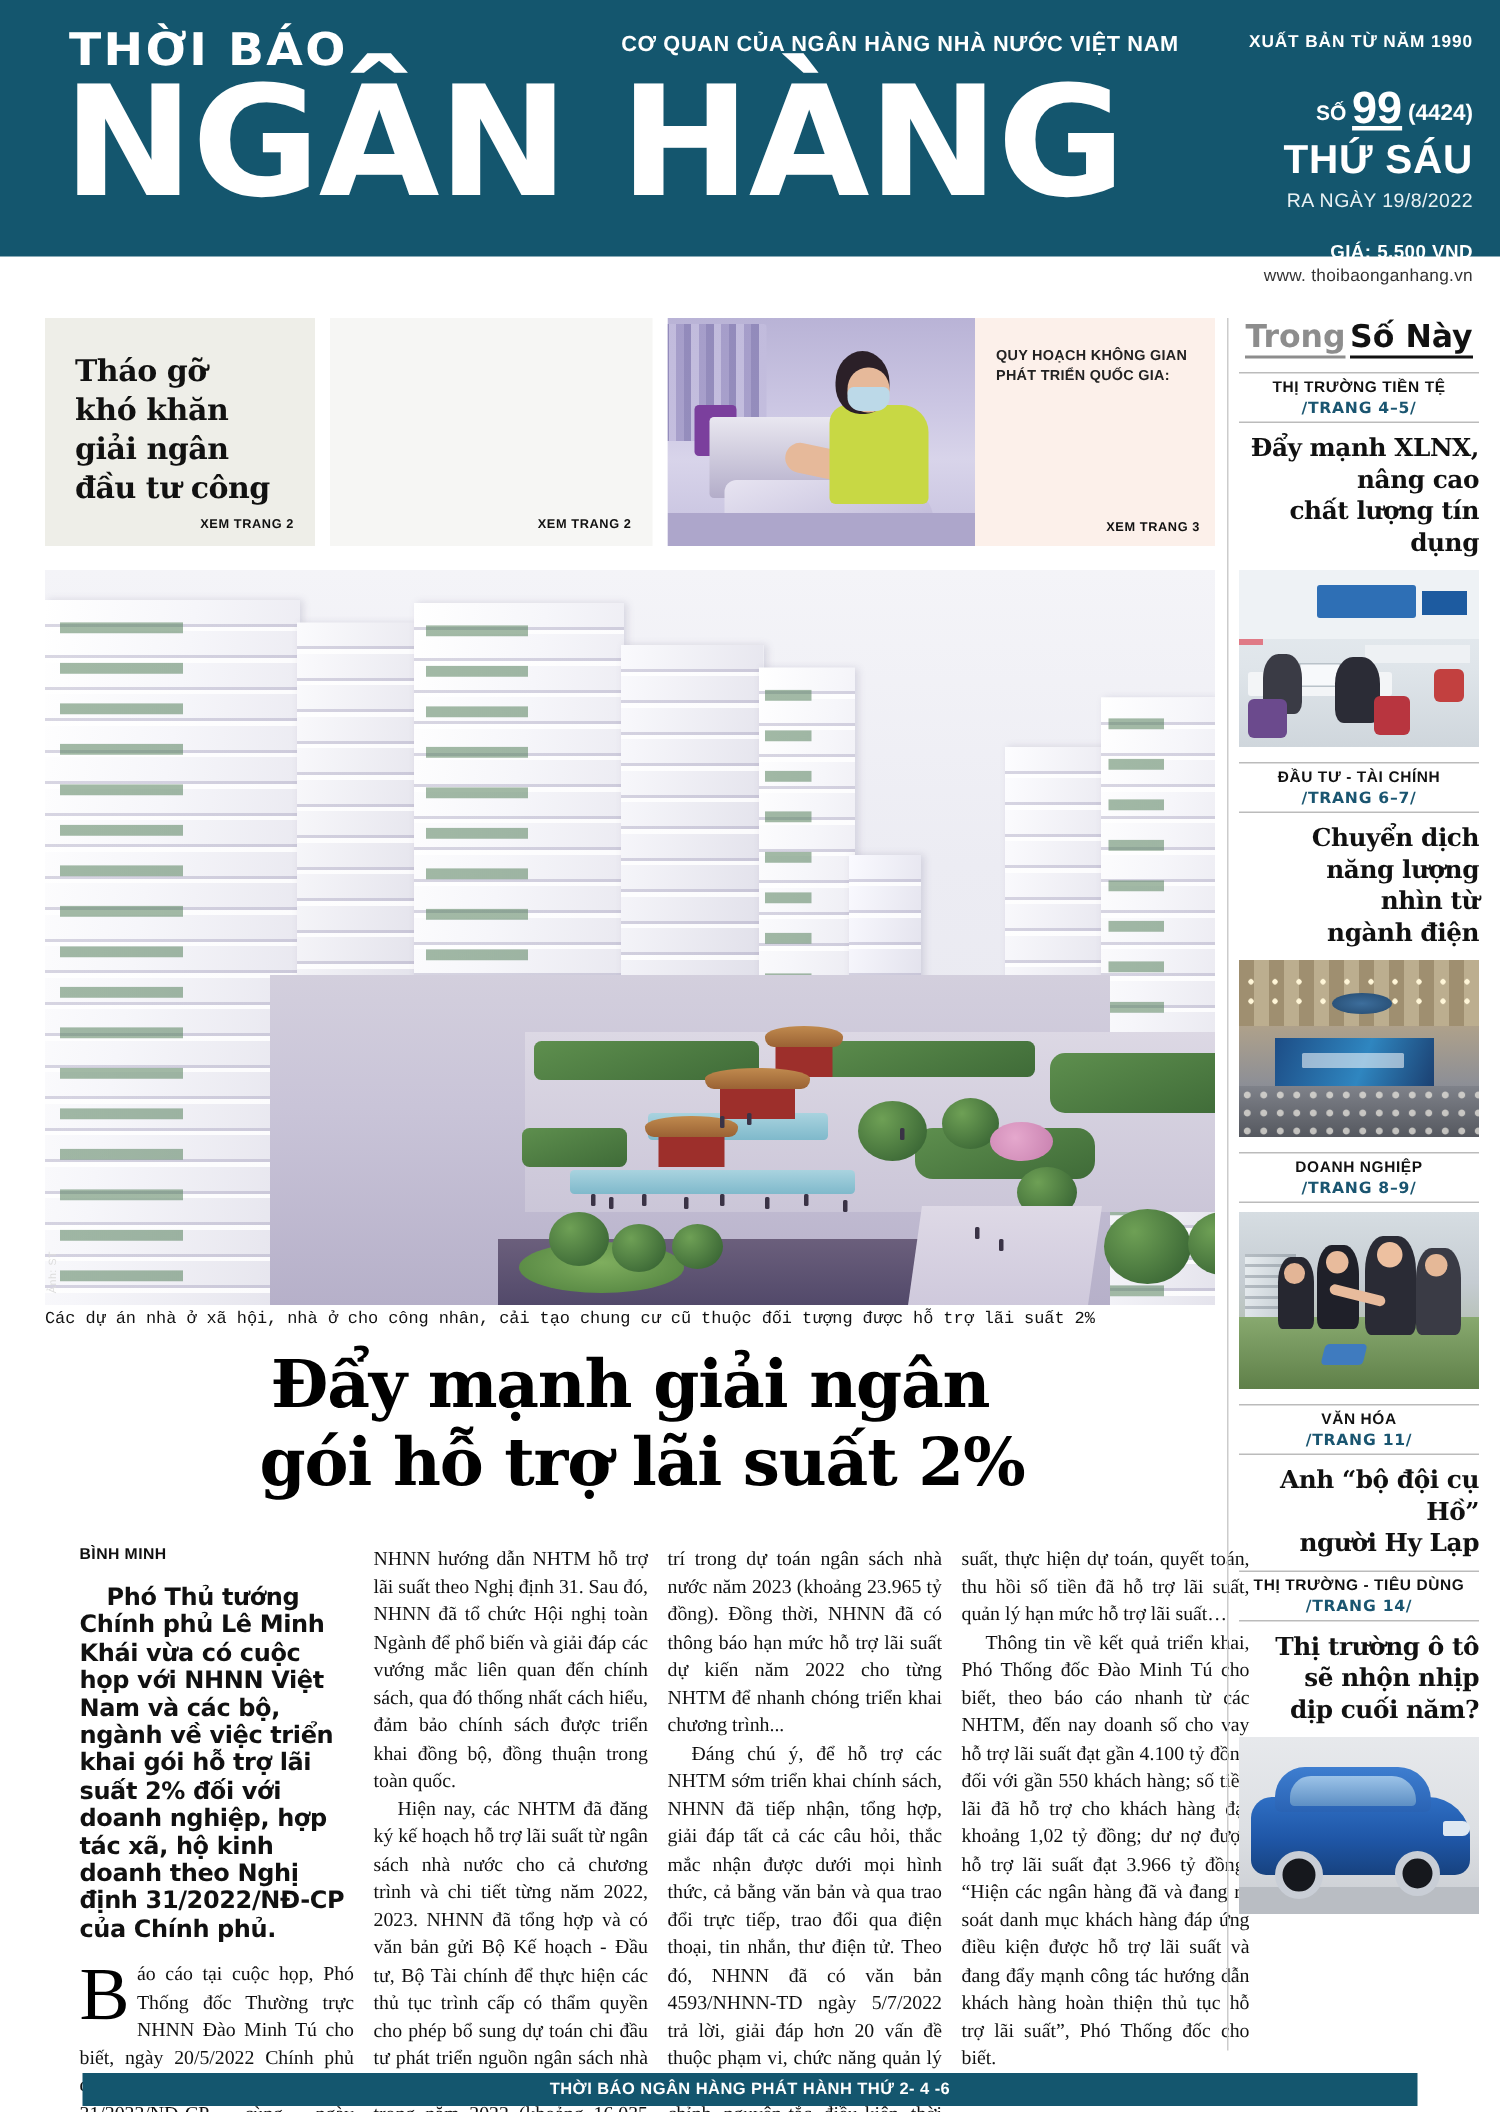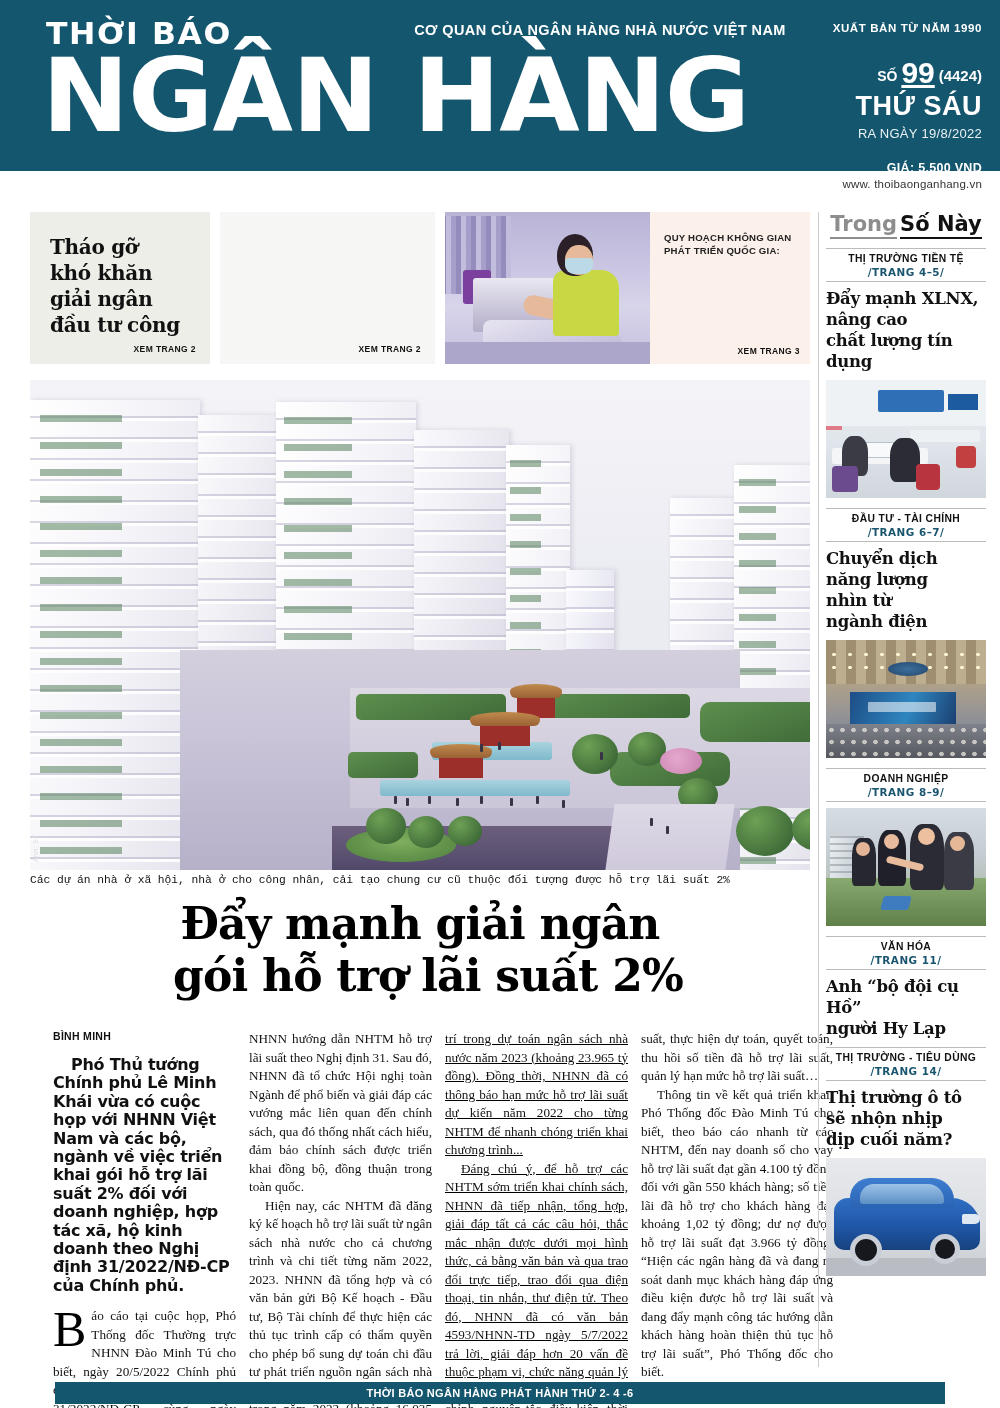--- a/index.html
+++ b/index.html
@@ -200,21 +200,21 @@
     font-family:"DejaVu Serif", serif;
     font-weight:bold; color:#000;
     font-size:44px; line-height:52px; letter-spacing:-0.8px;
   }
   .headline span { display:block; }
   .hl2 { padding-left:16px; }
 
   
   .cols { position:absolute; left:30px; top:1030px; width:780px; height:345px; }
   .col { position:absolute; top:0; width:183px; height:345px;margin-left:23px; }
-  .c1 { left:0; } .c2 { left:196px; } .c3 { left:392px;text-decoration:underline; } .c4 { left:588px; width:192px; }
+  .c1 { left:0; } .c2 { left:196px; } .c3 { left:392px; } .c4 { left:588px; width:192px; }
   .byline {
     font-family:"Liberation Sans", sans-serif;
     font-size:10.5px; font-weight:bold; letter-spacing:0.3px; color:#111;
     margin-bottom:14px;
   }
   .lead {
     font-family:"DejaVu Sans", sans-serif;
     font-weight:bold; font-size:16px; line-height:18.4px;
     color:#111; text-indent:18px; letter-spacing:-0.25px;
     margin-bottom:12px;
@@ -256,21 +256,21 @@
     font-size:10.3px; font-weight:bold; letter-spacing:0.4px; color:#111;
     border-top:1px solid #bbb; padding-top:4px;
   }
   .sb-page {
     text-align:center; margin:2px 0 6px 0;
     font-family:"DejaVu Sans", sans-serif;
     font-size:10.4px; font-weight:bold; letter-spacing:0.5px; color:#1a5570;
     border-bottom:1px solid #bbb; padding-bottom:3px;
   }
   .sb-title {
-    text-align:left;
+    text-align:right;
     font-family:"DejaVu Serif", serif; font-weight:bold; color:#111;
     font-size:16.5px; line-height:21px; letter-spacing:-0.3px;
     margin-bottom:8px;
   }
   .sb-img { width:160px; height:118px; overflow:hidden; position:relative; background:#dfe3e8; margin-bottom:10px; }
 
   
   .bk { position:absolute; inset:0; background:linear-gradient(180deg,#e9eef2 0%,#dfe5ea 55%,#cfd6dc 100%); }
   .bk-wall { position:absolute; left:0; top:0; width:160px; height:46px; background:#eef2f5; }
   .bk-ban { position:absolute; left:52px; top:10px; width:66px; height:22px; background:#2e6fb5; border-radius:2px;}

